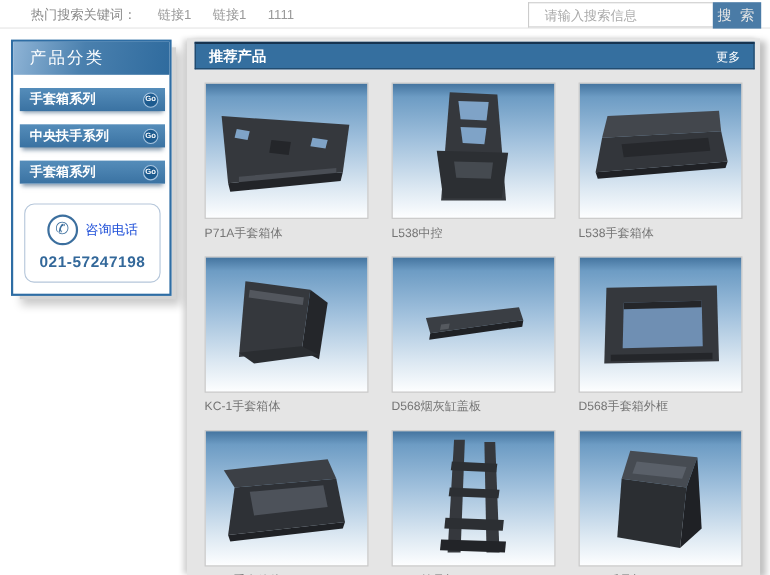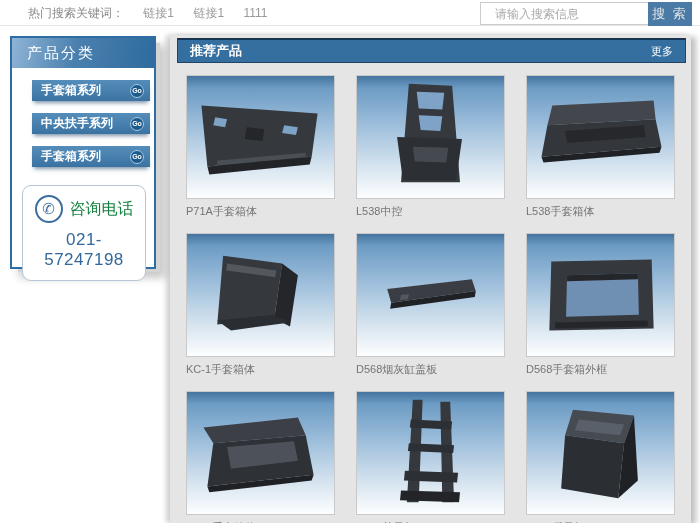--- a/index.html
+++ b/index.html
@@ -20,36 +20,36 @@
   .search-btn { width:44px; height:24px; background:#4a7ba6; color:#e5e5e5; border:none;
     font-size:13px; letter-spacing:2px; cursor:pointer; }
 
   
   .sidebar { position:absolute; left:10px; top:36px; width:146px; height:233px;
     background:#ffffff; border:2px solid #2e6da4;
     box-shadow: 6px 5px 0 -2px #d4d4d4, 9px 9px 8px rgba(0,0,0,.22); }
   .sidebar-head { height:30px; line-height:30px; padding-left:15px; color:#fff;
     font-size:15px; letter-spacing:2px;
     background:linear-gradient(100deg,#8fb4d6 0%,#4a80ae 45%,#2f6b9e 100%); }
-  .side-item { position:relative; margin:12px 4px 0 20px; height:21px;
+  .side-item { position:relative; margin:12px 4px 0 6px; height:21px;
     display:flex; align-items:center; justify-content:space-between;
     padding:0 6px 0 9px; cursor:pointer;
     background:linear-gradient(180deg,#558dba 0%,#3a72a2 100%);
     box-shadow:0 4px 4px -2px rgba(26,64,100,.55); }
   .side-item .txt { color:#fff; font-size:12px; font-weight:bold; }
   .go-badge { width:14px; height:14px; border-radius:50%; background:#1d5b8f;
     border:1px solid #a9c6e0; color:#fff; font-size:7px; line-height:12px;
     text-align:center; font-weight:bold; }
   .phone-box { margin:18px 8px 0 10px; border:1px solid #b5c6da; border-radius:9px;
     padding:9px 4px 10px; text-align:center; background:#fff; }
   .phone-row { display:flex; align-items:center; justify-content:center; gap:7px; }
   .phone-icon { width:28px; height:28px; border:2px solid #3c6f9e; border-radius:50%;
     color:#3c6f9e; font-size:15px; line-height:24px; text-align:center; }
-  .phone-label { font-size:16px; color:#15803d; }
-  .phone-number { margin-top:7px; font-size:17px; color:#33689a; letter-spacing:.5px; }
+  .phone-label { font-size:12px; color:#1d4ed8; }
+  .phone-number { margin-top:7px; font-size:14px; color:#33689a; letter-spacing:.5px;font-weight:bold; }
 
   
   .main { position:absolute; left:170px; top:35px; width:521px; height:488px;
     background:#e5e5e5;
     box-shadow:-4px 0 5px rgba(0,0,0,.18), 5px 2px 6px rgba(0,0,0,.25); }
   .main-head { margin:3px 5px 0 7px; height:25px; display:flex; align-items:center;
     justify-content:space-between; padding:0 12px; color:#fff;
     background:#356f9f; border:1px solid #1f4465; border-top:2px solid #173450; }
   .main-head .t { font-size:13px; font-weight:bold; }
   .main-head .more { font-size:11px; color:#fff; text-decoration:none; cursor:pointer; }

